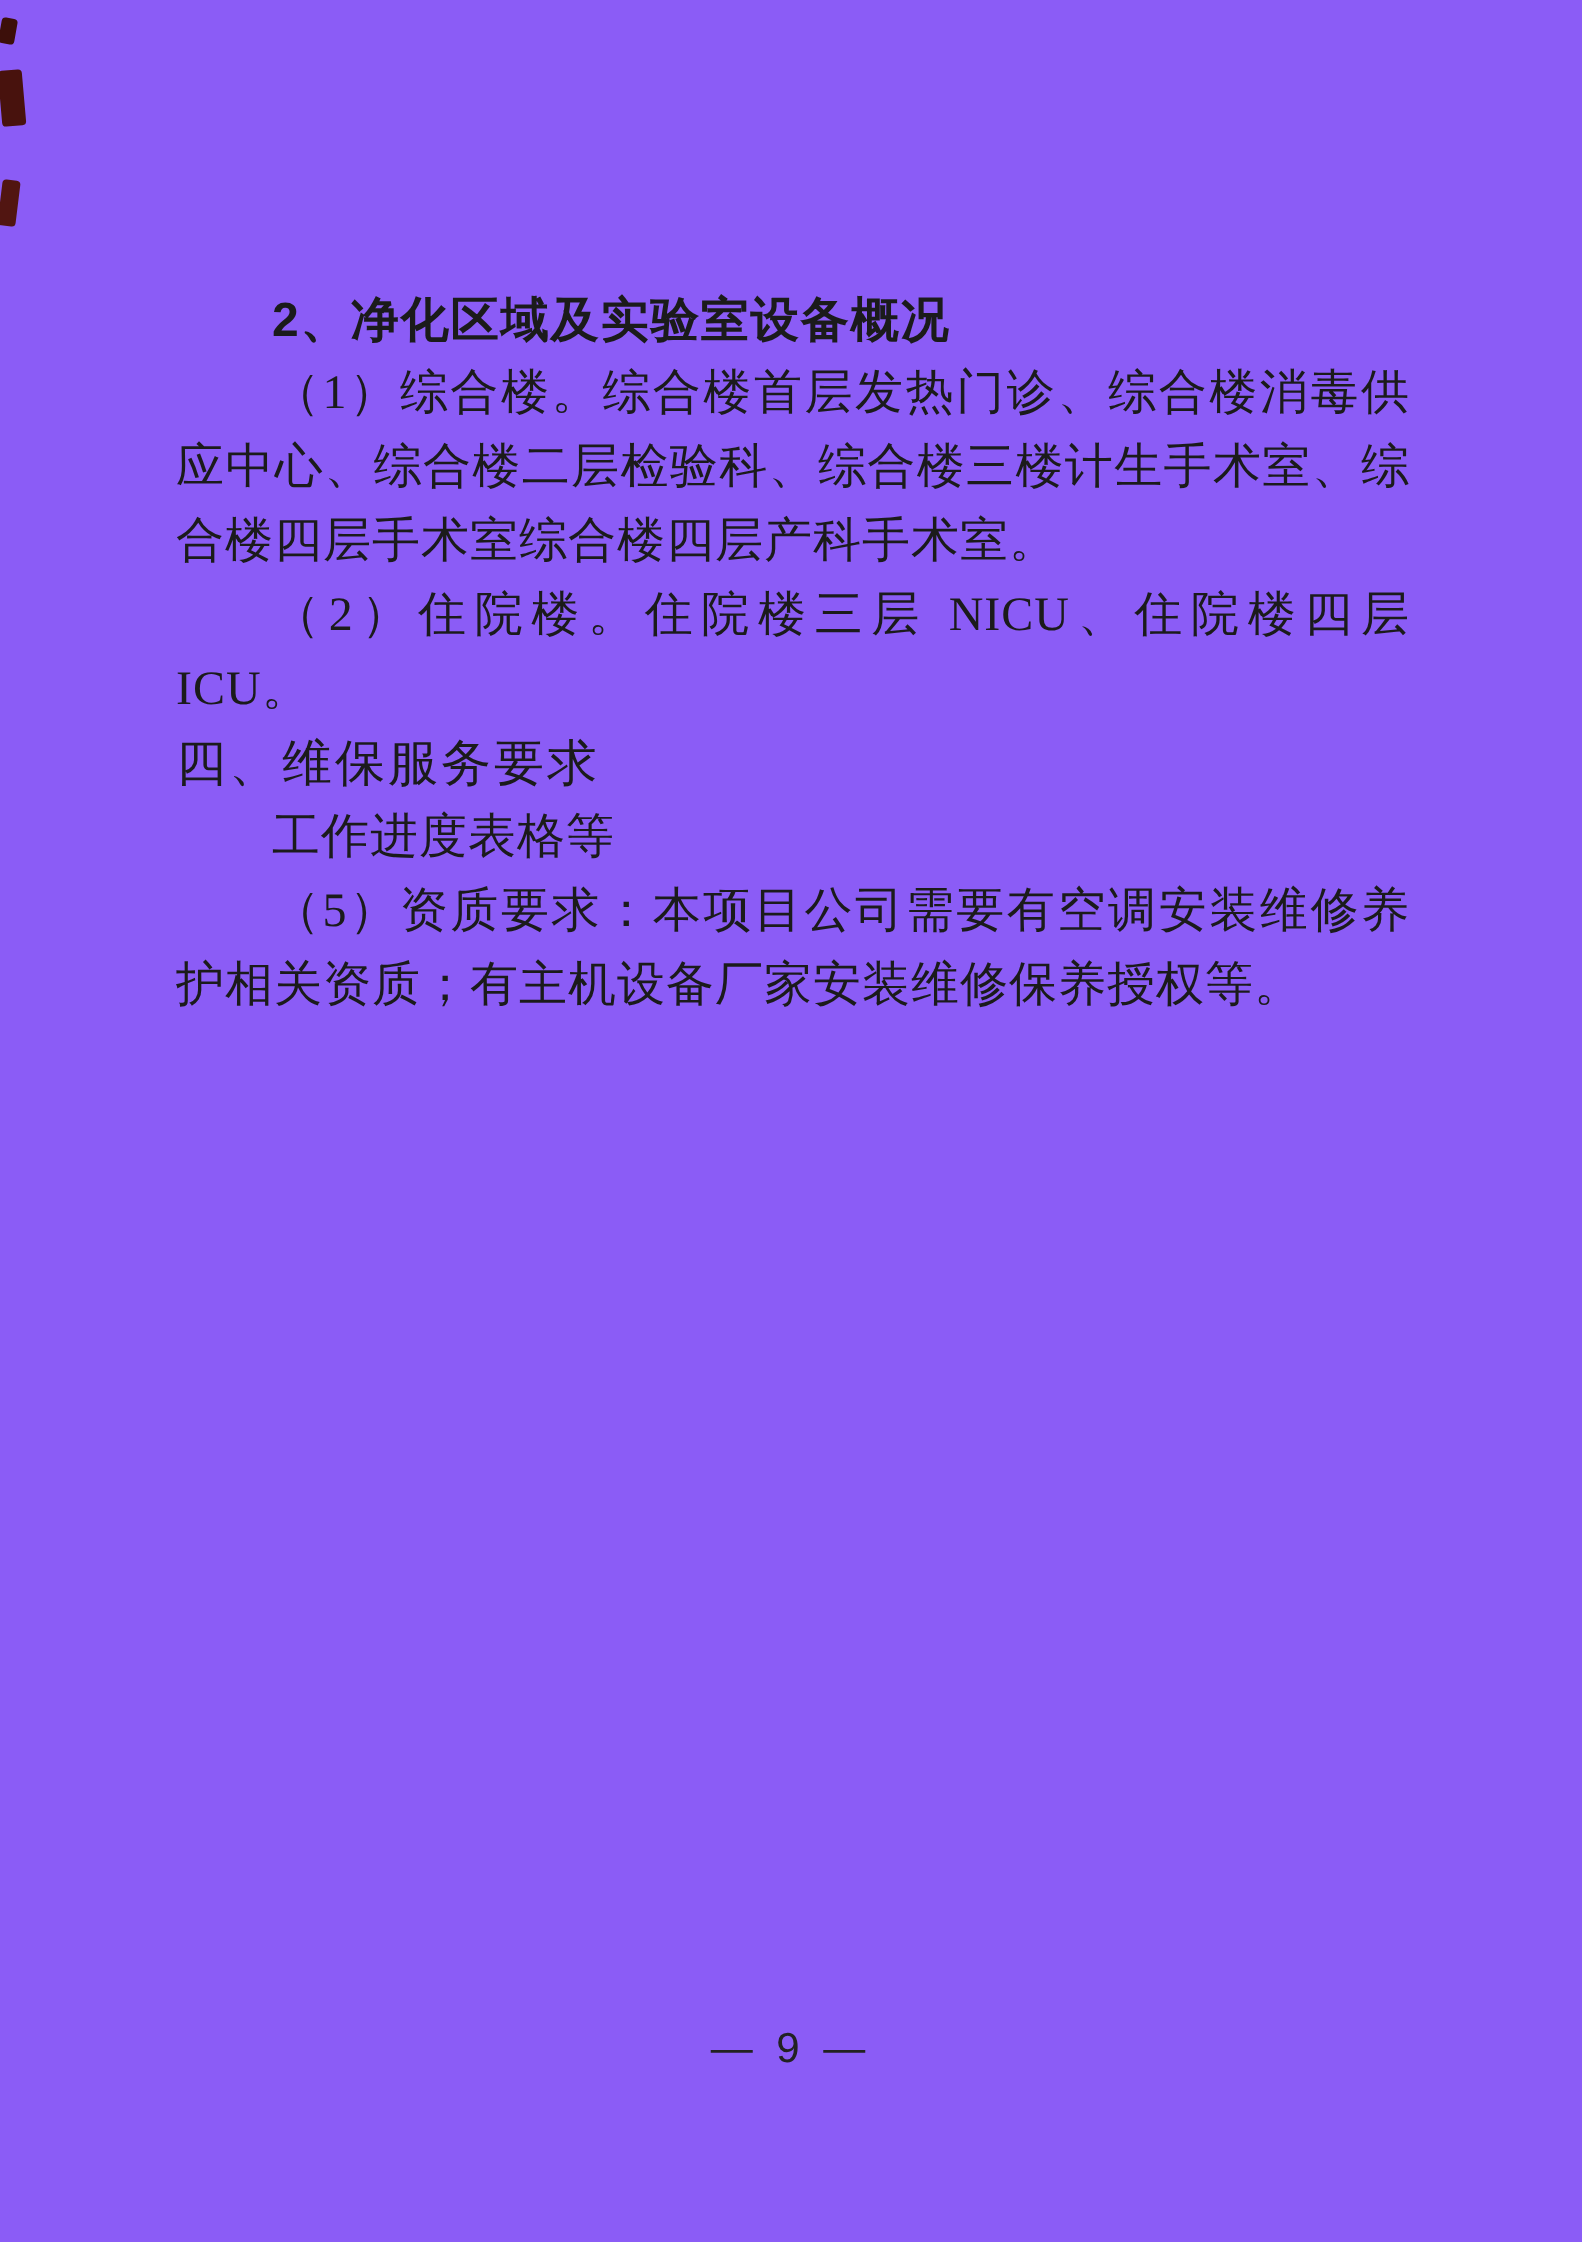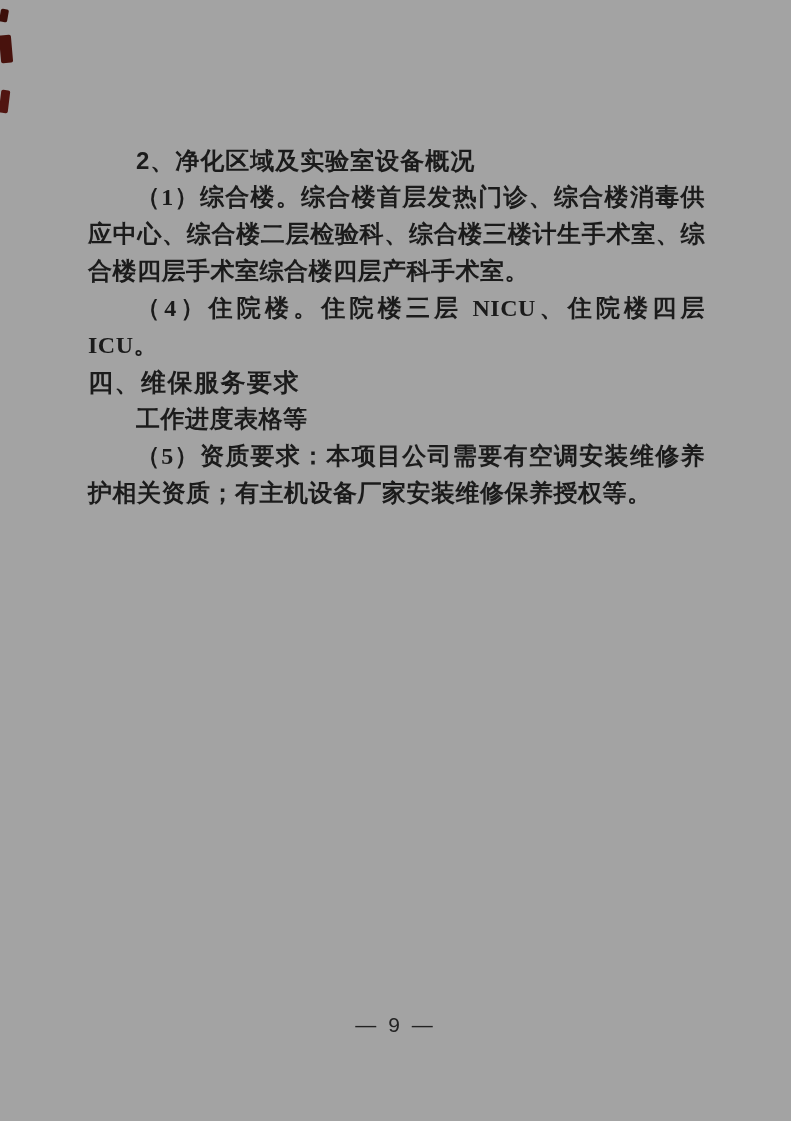--- a/index.html
+++ b/index.html
@@ -4,21 +4,21 @@
 <style>
   html, body {
     margin: 0;
     padding: 0;
     background: #ffffff;
   }
   .page {
     position: relative;
     width: 791px;
     height: 1121px;
-    background: #a3a3a3;
+    background: #8b5cf6;
     overflow: hidden;
     font-family: "Liberation Serif", "DejaVu Serif", serif;
     color: #1b1b1b;
   }
 
   
   .scan-mark {
     position: absolute;
     left: 0;
     background: #48120d;
@@ -35,31 +35,31 @@
     left: 88px;
     width: 617px;
   }
   .para {
     margin: 0;
     font-size: 24px;
     line-height: 37px;
     text-align: justify;
     text-align-last: left;
     letter-spacing: 0.5px;
-    font-weight: bold;
+    font-weight: normal;
   }
   .indent { text-indent: 2em; }
   .sub-heading {
     font-family: "Liberation Sans", "DejaVu Sans", sans-serif;
     font-weight: bold;
     letter-spacing: 1px;
   }
   .heading {
     font-family: "Liberation Sans", "DejaVu Sans", sans-serif;
-    font-weight: bold;
+    font-weight: normal;
     font-size: 25px;
     letter-spacing: 1.5px;
   }
 
   .page-footer {
     position: absolute;
     top: 1012px;
     left: 0;
     width: 100%;
     text-align: center;
@@ -77,21 +77,21 @@
 
   <span class="scan-mark m1"></span>
   <span class="scan-mark m2"></span>
   <span class="scan-mark m3"></span>
 
   <main class="content">
     <p class="para sub-heading indent">2、净化区域及实验室设备概况</p>
 
     <p class="para indent">（1）综合楼。综合楼首层发热门诊、综合楼消毒供应中心、综合楼二层检验科、综合楼三楼计生手术室、综合楼四层手术室综合楼四层产科手术室。</p>
 
-    <p class="para indent">（4）住院楼。住院楼三层 NICU、住院楼四层 ICU。</p>
+    <p class="para indent">（2）住院楼。住院楼三层 NICU、住院楼四层 ICU。</p>
 
     <h2 class="para heading">四、维保服务要求</h2>
 
     <p class="para indent">工作进度表格等</p>
 
     <p class="para indent">（5）资质要求：本项目公司需要有空调安装维修养护相关资质；有主机设备厂家安装维修保养授权等。</p>
 
   </main>
 
   <footer class="page-footer">— 9 —</footer>

